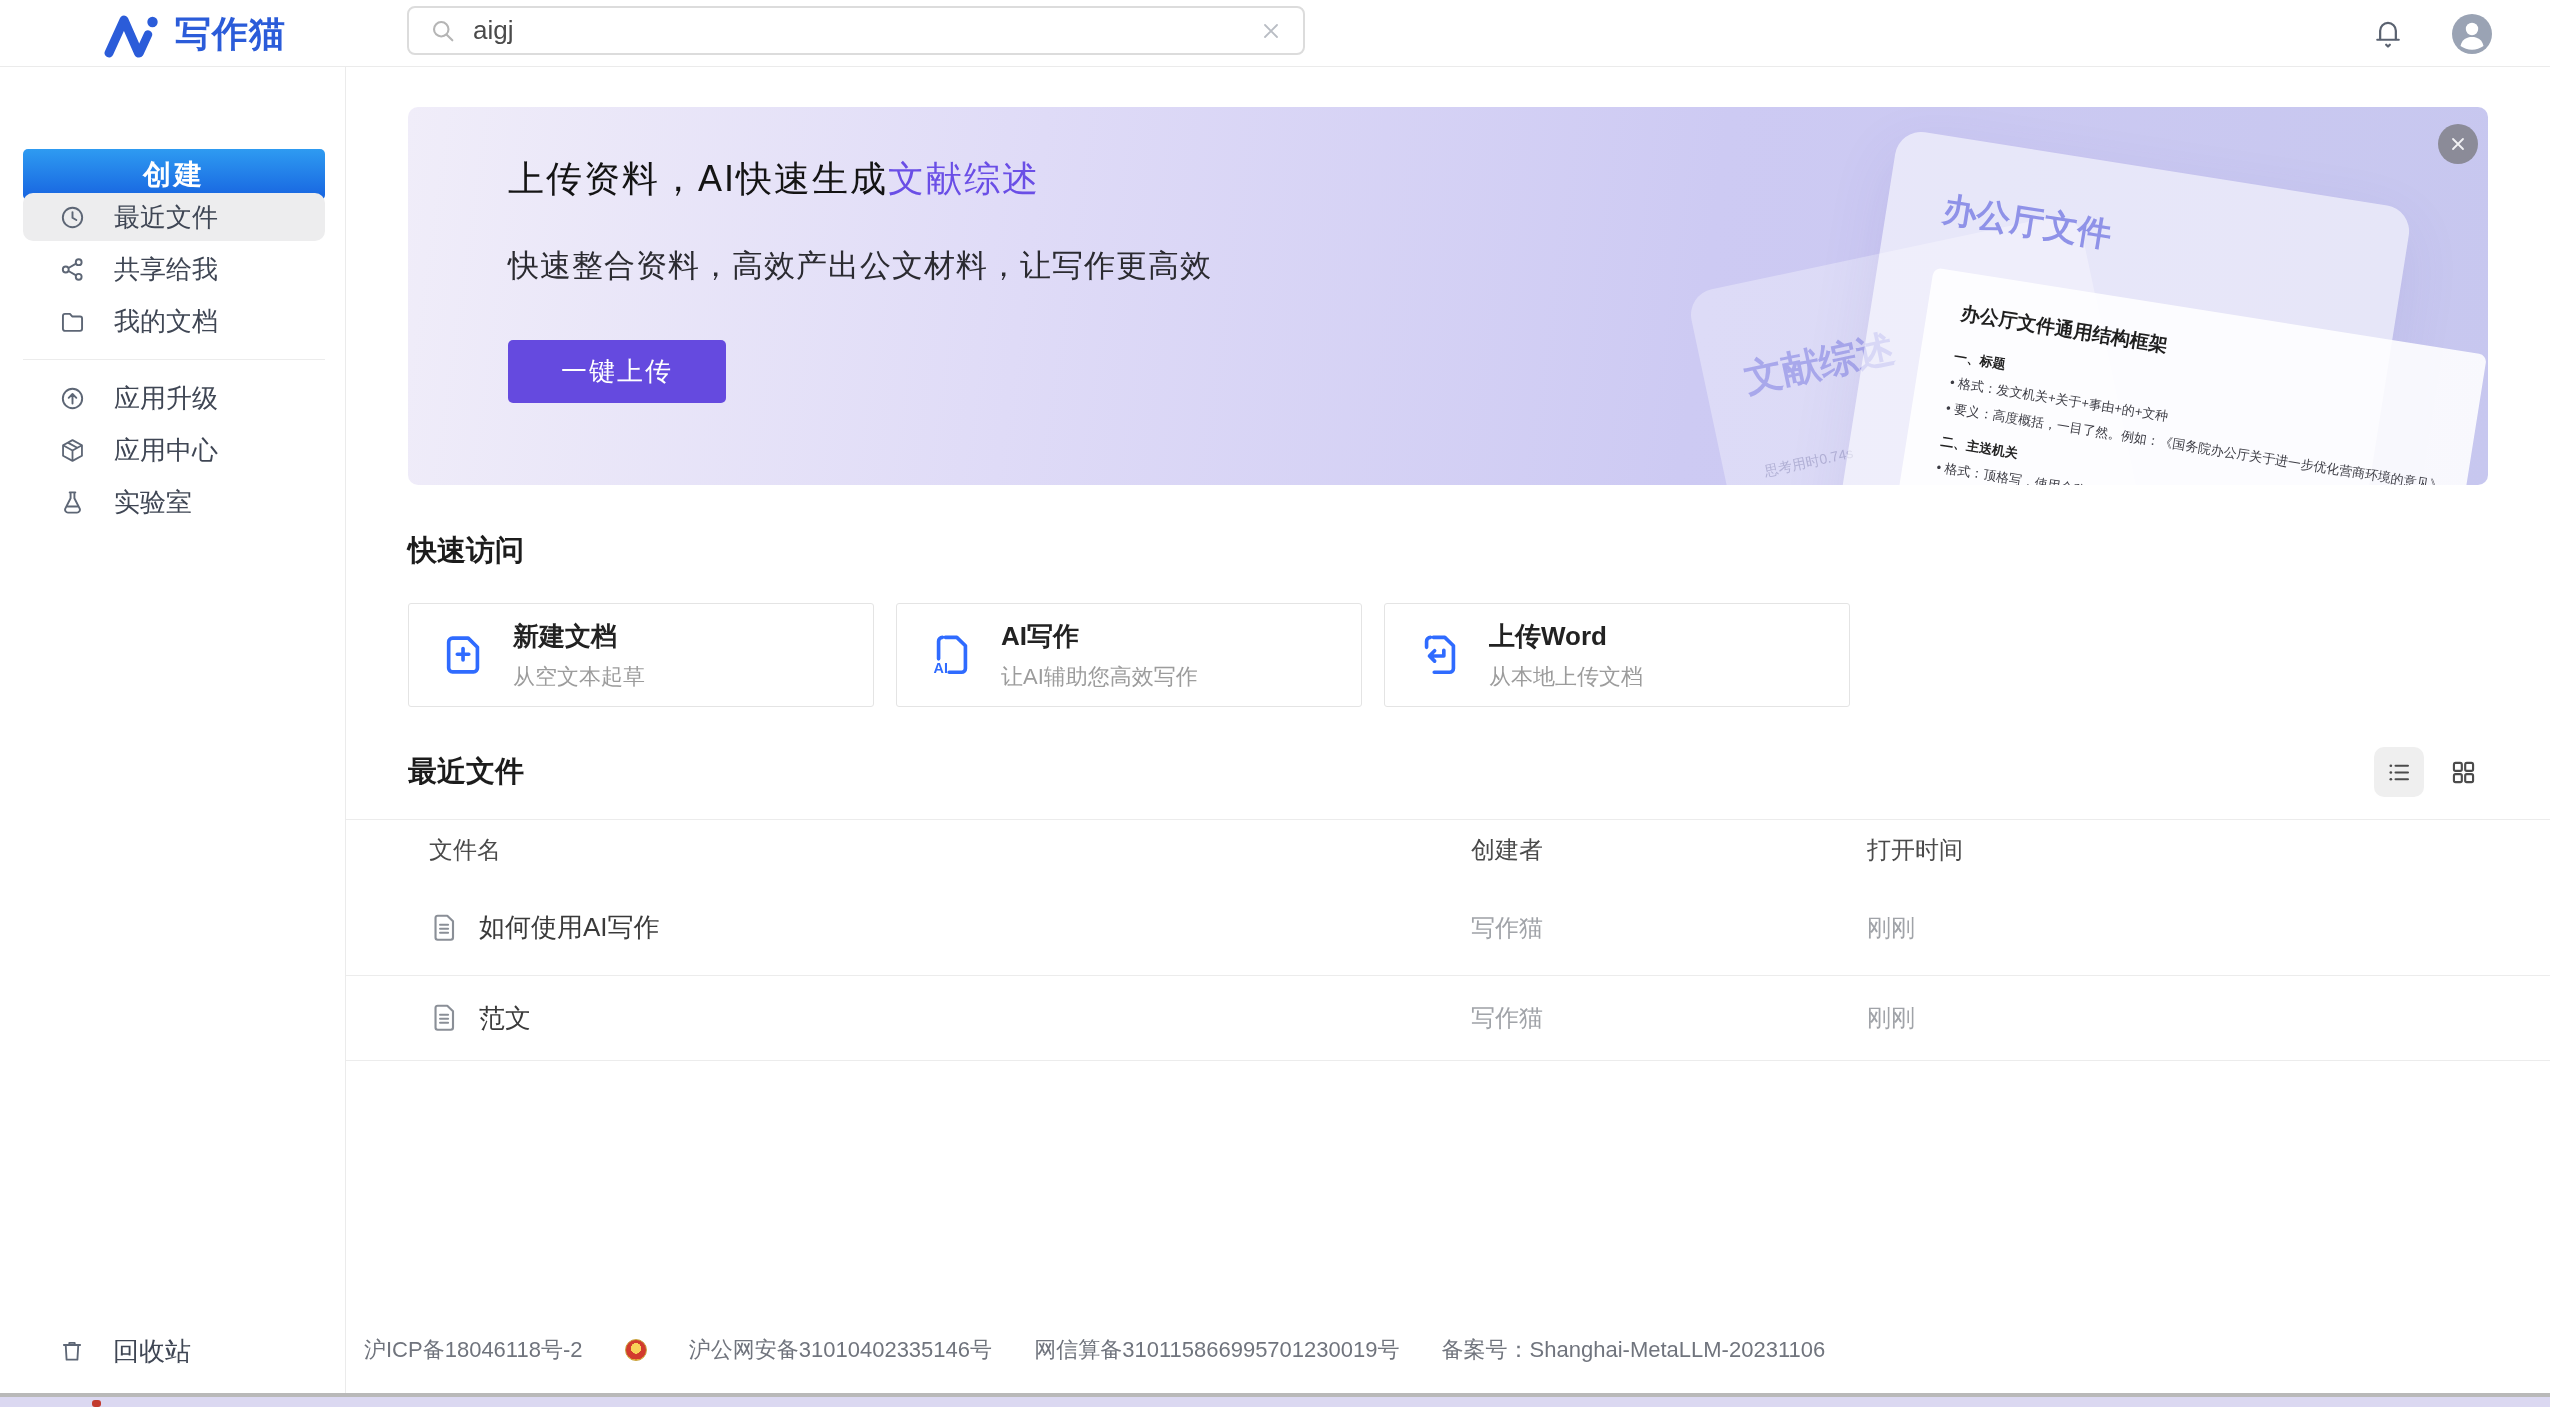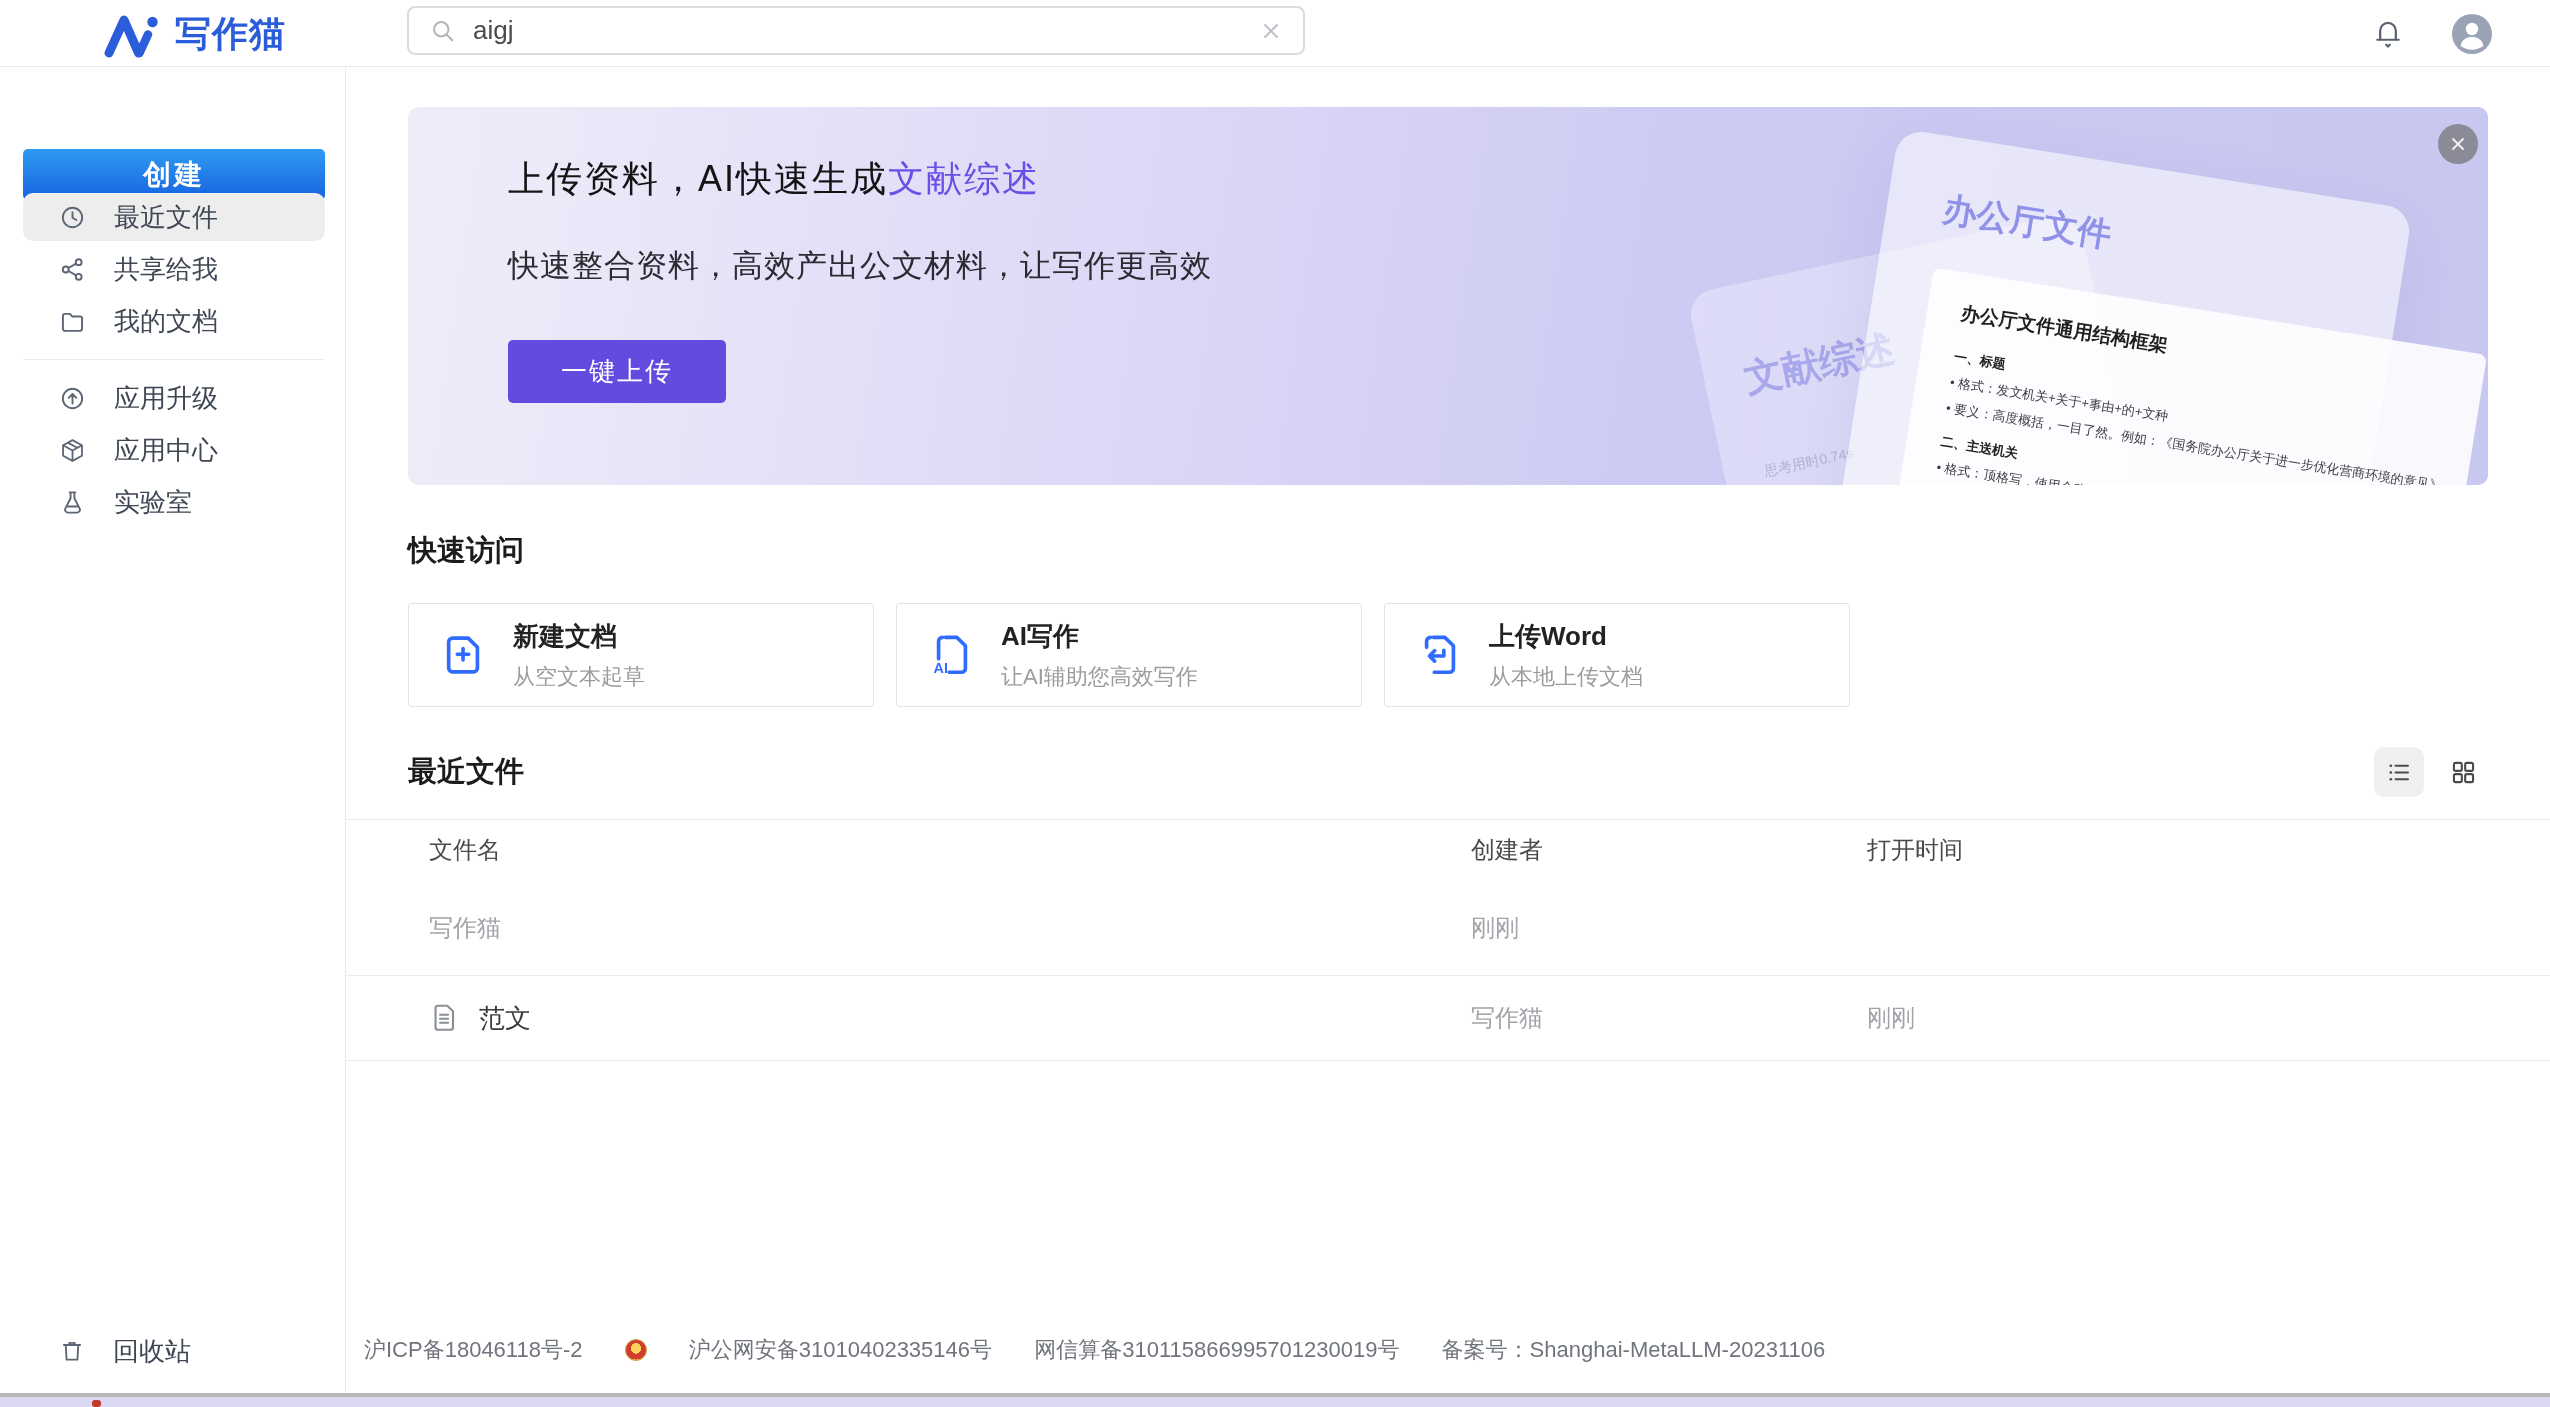--- a/index.html
+++ b/index.html
@@ -291,20 +291,27 @@
     </div>
 
     <div class="ftable">
       <div class="frow head">
         <div>文件名</div>
         <div>创建者</div>
         <div>打开时间</div>
       </div>
 
       <div class="frow r1">
+        <div class="fname">
+          <svg width="32" height="32" viewBox="0 0 24 24" fill="none" stroke="currentColor" stroke-width="1.6" stroke-linecap="round" stroke-linejoin="round">
+            <path d="M6.5 2.8h7.2L18 7v12.2a1.6 1.6 0 0 1-1.6 1.6H6.5a1.6 1.6 0 0 1-1.6-1.6V4.4a1.6 1.6 0 0 1 1.6-1.6z"></path>
+            <path d="M8.3 9.6h6 M8.3 12.6h6 M8.3 15.6h6"></path>
+          </svg>
+          <span>如何使用AI写作</span>
+        </div>
         <div class="fmeta">写作猫</div>
         <div class="fmeta">刚刚</div>
       </div>
 
       <div class="frow r2">
         <div class="fname">
           <svg width="32" height="32" viewBox="0 0 24 24" fill="none" stroke="currentColor" stroke-width="1.6" stroke-linecap="round" stroke-linejoin="round">
             <path d="M6.5 2.8h7.2L18 7v12.2a1.6 1.6 0 0 1-1.6 1.6H6.5a1.6 1.6 0 0 1-1.6-1.6V4.4a1.6 1.6 0 0 1 1.6-1.6z"></path>
             <path d="M8.3 9.6h6 M8.3 12.6h6 M8.3 15.6h6"></path>
           </svg>

